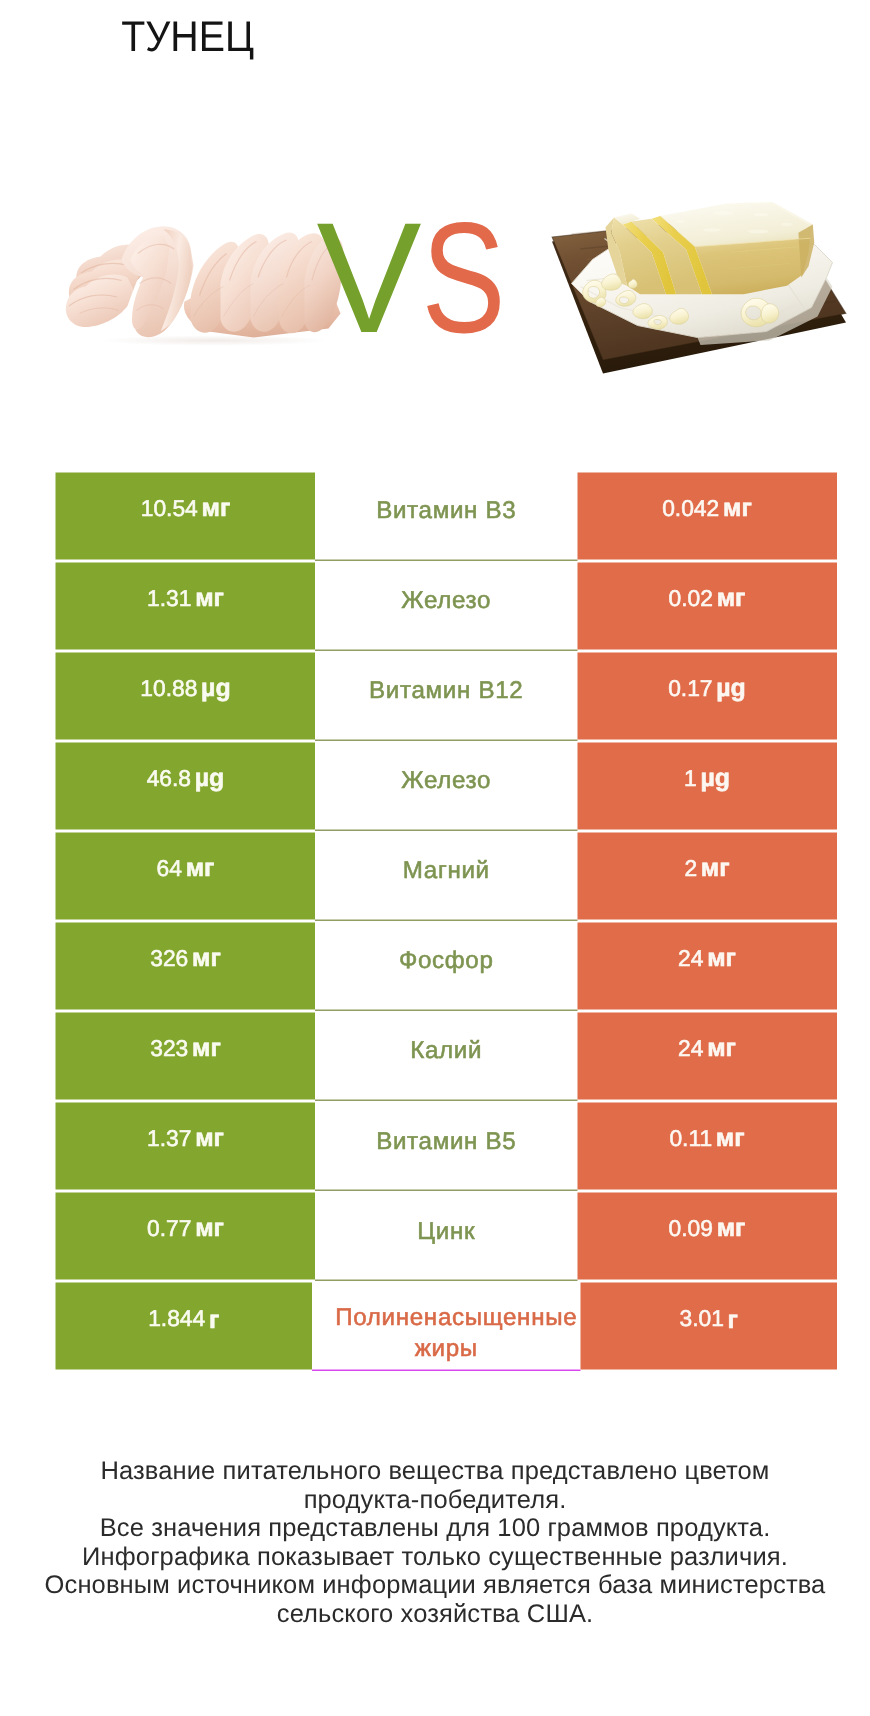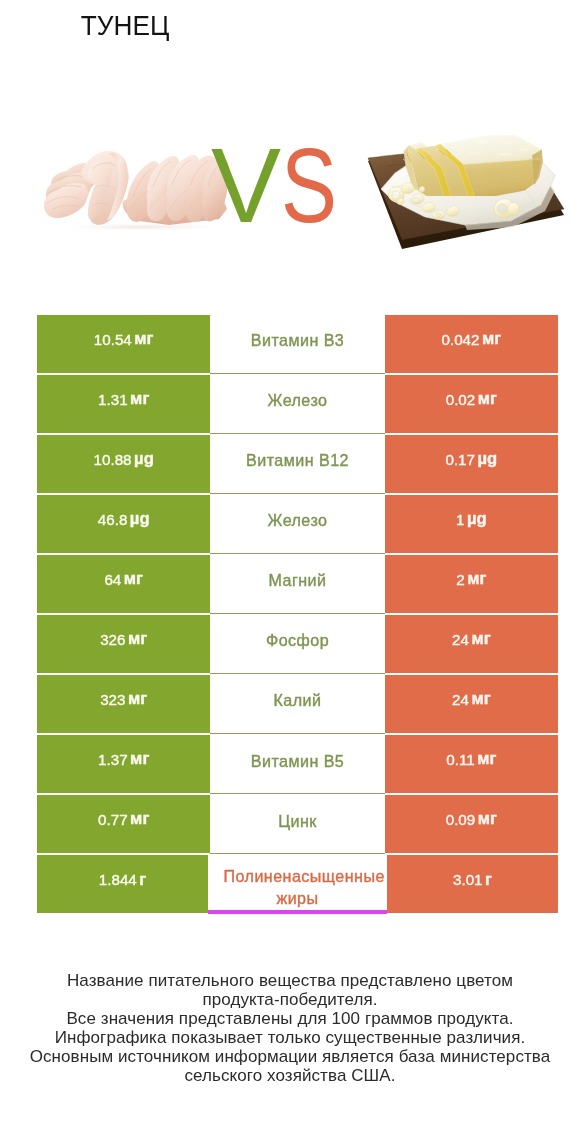--- a/index.html
+++ b/index.html
@@ -38,21 +38,21 @@
           text-align:center; font-size:15.2px; padding-bottom:9px; }
   .cell.left  { background:#83A62E; color:#FAFBF0; font-weight:400;
                 -webkit-text-stroke:0.4px #FAFBF0; }
   .cell.right { background:#E06C49; color:#FDF7F2; font-weight:400;
                 -webkit-text-stroke:0.4px #FDF7F2; }
   .cell.mid   { background:#ffffff; color:#7E9451; font-weight:400; font-size:16.1px;
                 -webkit-text-stroke:0.38px #7E9451;
                 letter-spacing:0.45px; padding:0 15.5px 6px; height:59.2px;
                 overflow:visible;
                 border-bottom:1.2px solid #909E63; }
-  .row:last-child .cell.mid { border-bottom:4px solid #d946ef; }
+  .row:last-child .cell.mid { border-bottom:1px solid #d946ef; }
   .cell.mid.orange { color:#D96A47; -webkit-text-stroke-color:#D96A47; }
   .cell .unit { font-size:16.6px; font-weight:700; margin-left:2.5px; }
   .mid-text { white-space:nowrap; }
   .mid-text.wrap { white-space:normal; line-height:21.4px; width:148px; display:block;
                    position:relative; top:8px; }
 
   
   .footer { position:absolute; left:0; top:972px; width:580px; text-align:center;
             font-size:17px; line-height:18.9px; color:#2b2b2b; letter-spacing:0.08px; }
   .footer p { margin:0; }

